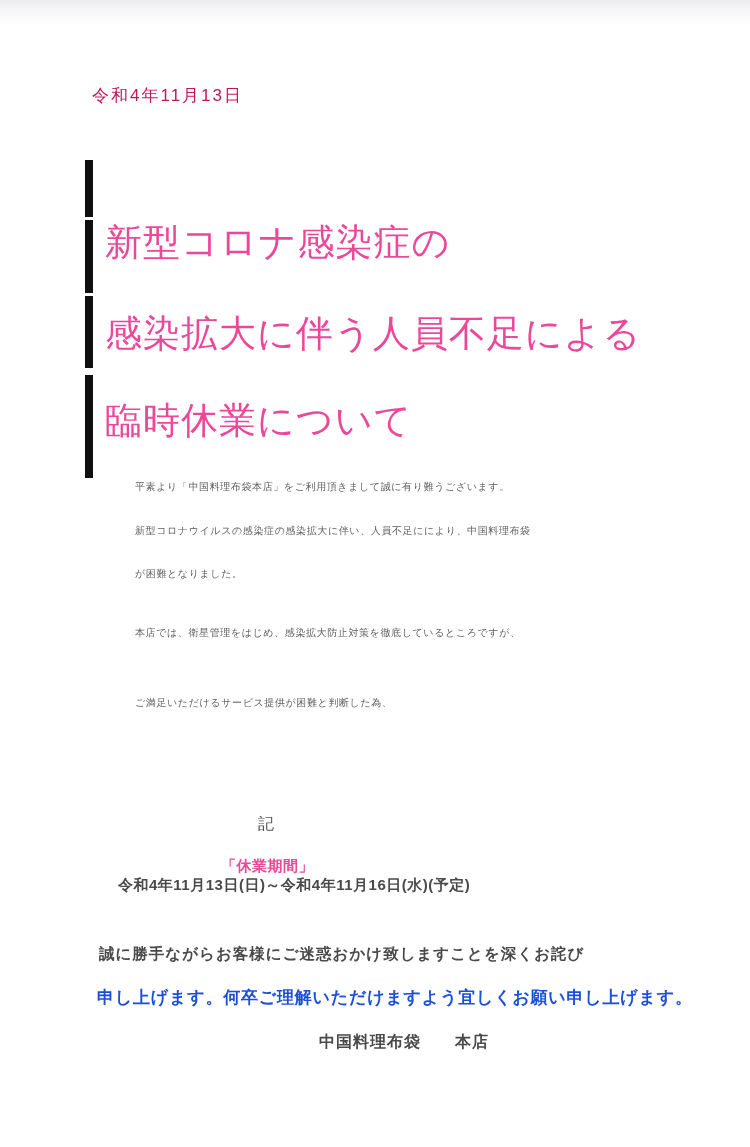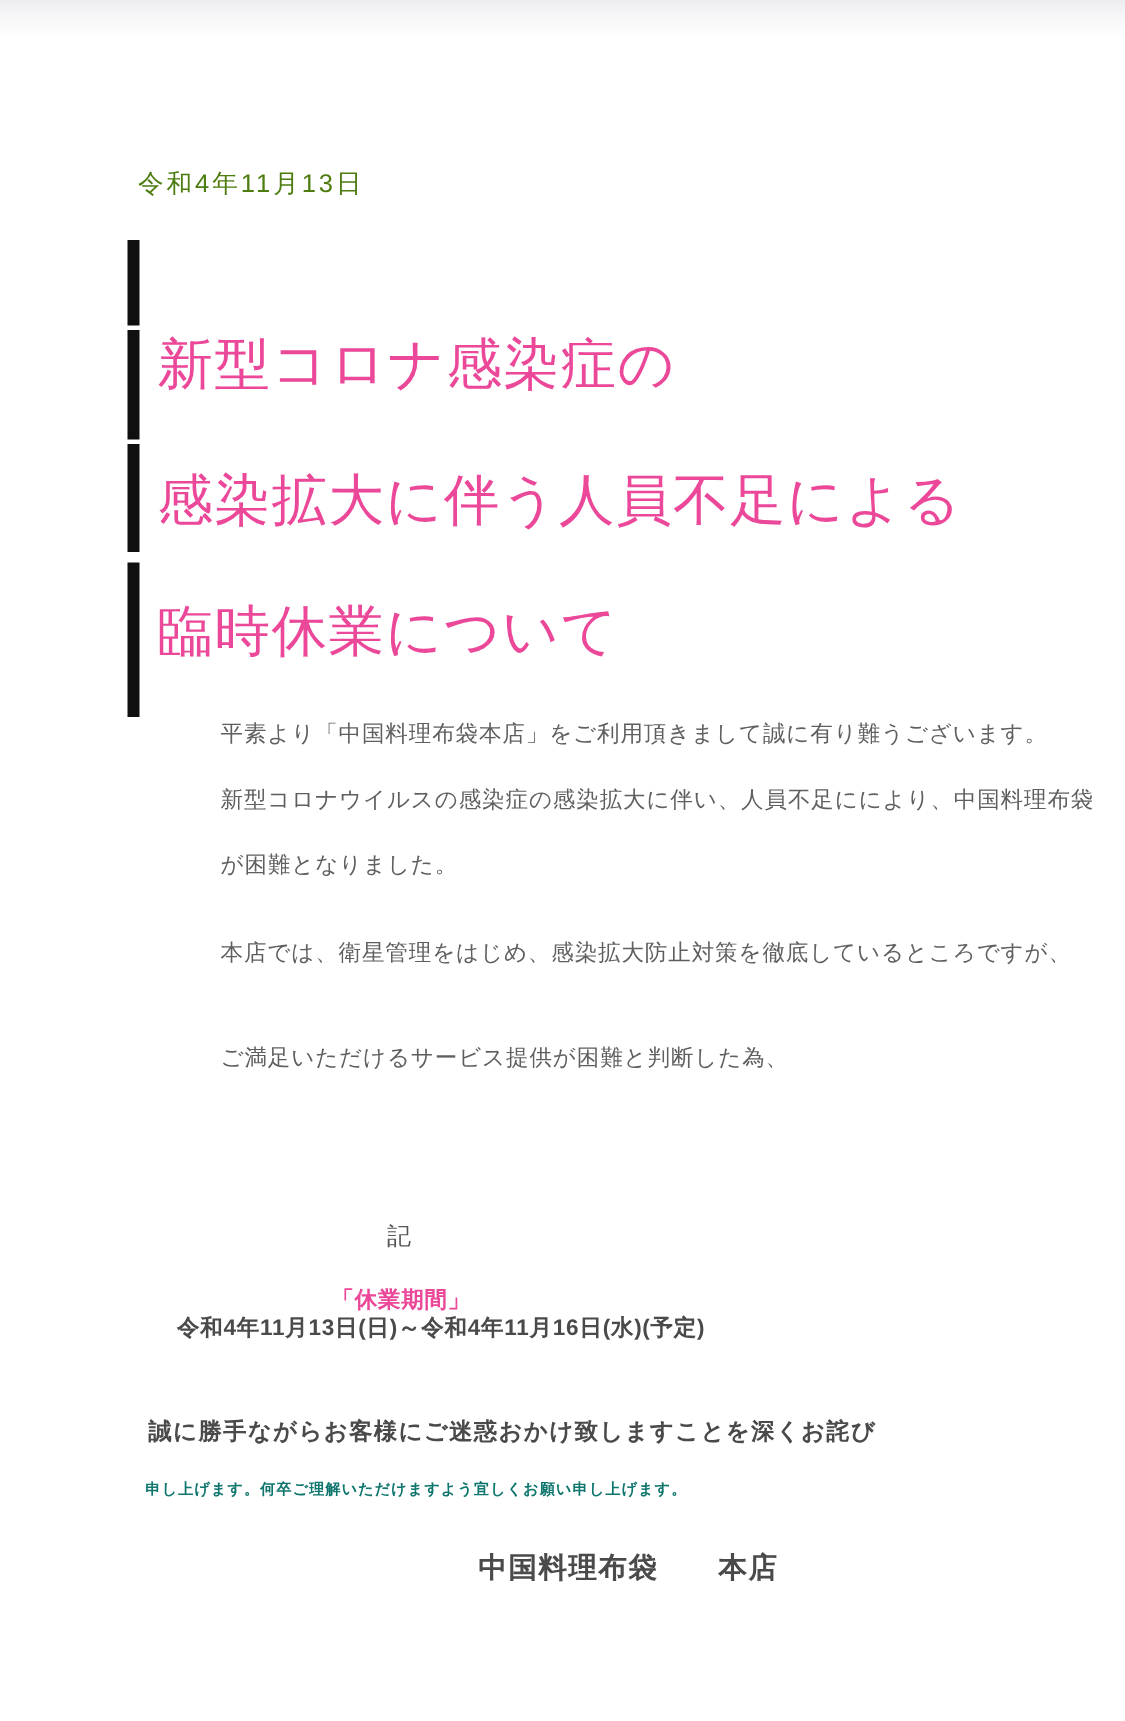--- a/index.html
+++ b/index.html
@@ -13,41 +13,41 @@
     position:relative;
     width:750px;height:1147px;
     background:#ffffff;
   }
   .top-shade{
     position:absolute;left:0;top:0;width:750px;height:28px;
     background:linear-gradient(to bottom,#ececef 0px,#f6f6f8 10px,#ffffff 26px);
   }
   .abs{position:absolute;white-space:nowrap;}
   .date{
-    left:92px;top:111px;
-    font-size:17px;letter-spacing:2px;color:#4d7c0f;
+    left:92px;top:84px;
+    font-size:17px;letter-spacing:2px;color:#be185d;
   }
   .bar{
     position:absolute;left:85px;width:8px;background:#0f0f0f;
   }
   .bar-1{top:160px;height:57px;}
   .bar-2{top:220px;height:73px;}
   .bar-3{top:296px;height:72px;}
   .bar-4{top:375px;height:103px;}
   .title-line{
     left:105px;
     font-size:37px;line-height:44px;letter-spacing:1px;
     color:#ec4899;font-weight:400;
   }
   .title-1{top:221px;}
   .title-2{top:312px;}
   .title-3{top:399px;}
   .body-line{
-    left:147px;
-    font-size:15px;letter-spacing:0.6px;color:#5f5f5f;
+    left:135px;
+    font-size:10px;letter-spacing:0.6px;color:#5f5f5f;
   }
   .bl-1{top:480px;}
   .bl-2{top:524px;}
   .bl-3{top:567px;}
   .bl-4{top:610px;margin-top:16px;}
   .bl-5{top:653px;}
   .bl-6{top:696px;}
   .bl-7{top:739px;font-weight:700;color:#3b3b3b;letter-spacing:0.8px;}
   .record-marker{
     left:258px;top:814px;
@@ -60,25 +60,25 @@
   .period-value{
     left:118px;top:876px;
     font-size:15px;color:#4a4a4a;font-weight:600;letter-spacing:0.5px;
   }
   .apology-1{
     left:99px;top:944px;
     font-size:15.5px;color:#4a4a4a;font-weight:600;letter-spacing:1px;
   }
   .apology-2{
     left:97px;top:986px;
-    font-size:10px;color:#0f766e;font-weight:600;letter-spacing:0.8px;
+    font-size:17px;color:#1d4ed8;font-weight:600;letter-spacing:0.8px;
   }
   .signature{
     left:319px;top:1032px;
-    font-size:19px;color:#4a4a4a;font-weight:600;letter-spacing:1px;
+    font-size:16px;color:#4a4a4a;font-weight:600;letter-spacing:1px;
   }
 </style>
 </head>
 <body>
 
 <div class="page">
 
   <div class="top-shade"></div>
 
   <div class="abs date">令和4年11月13日</div>

